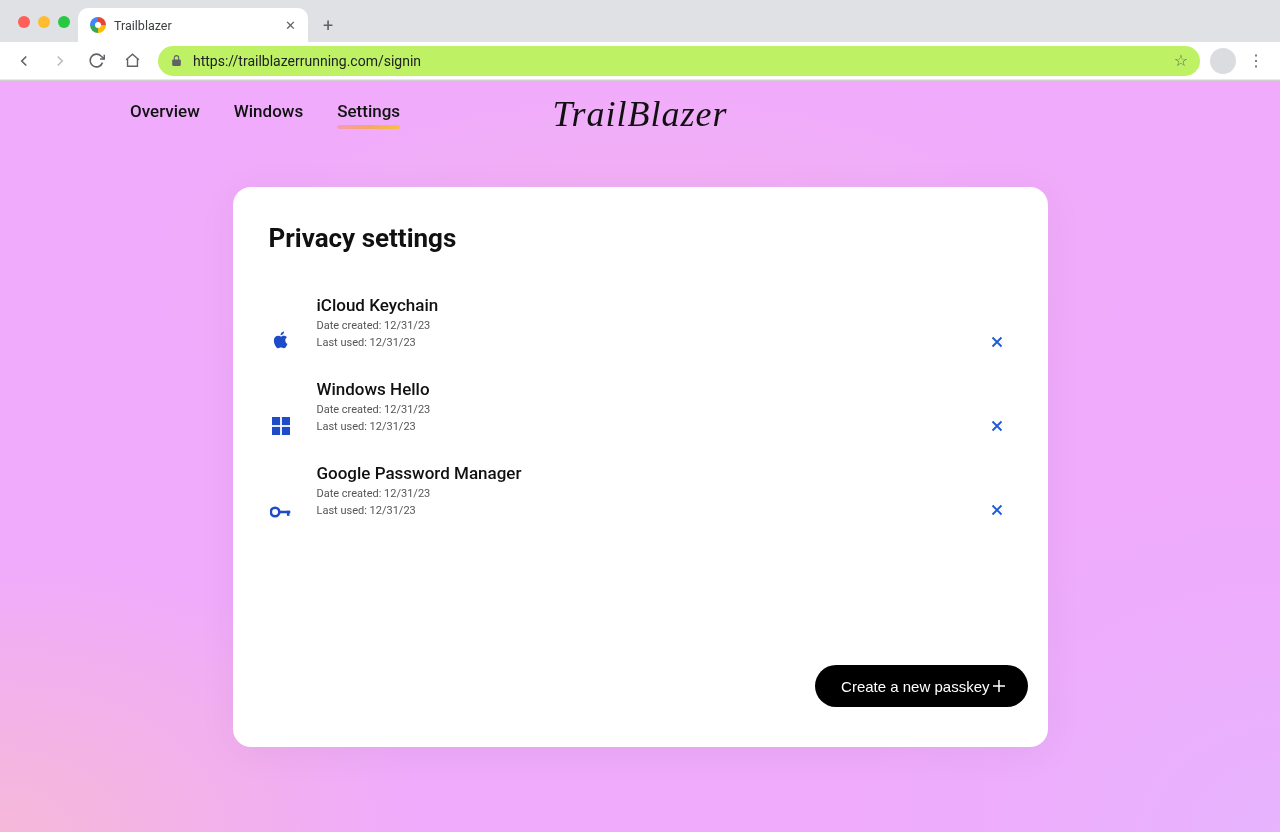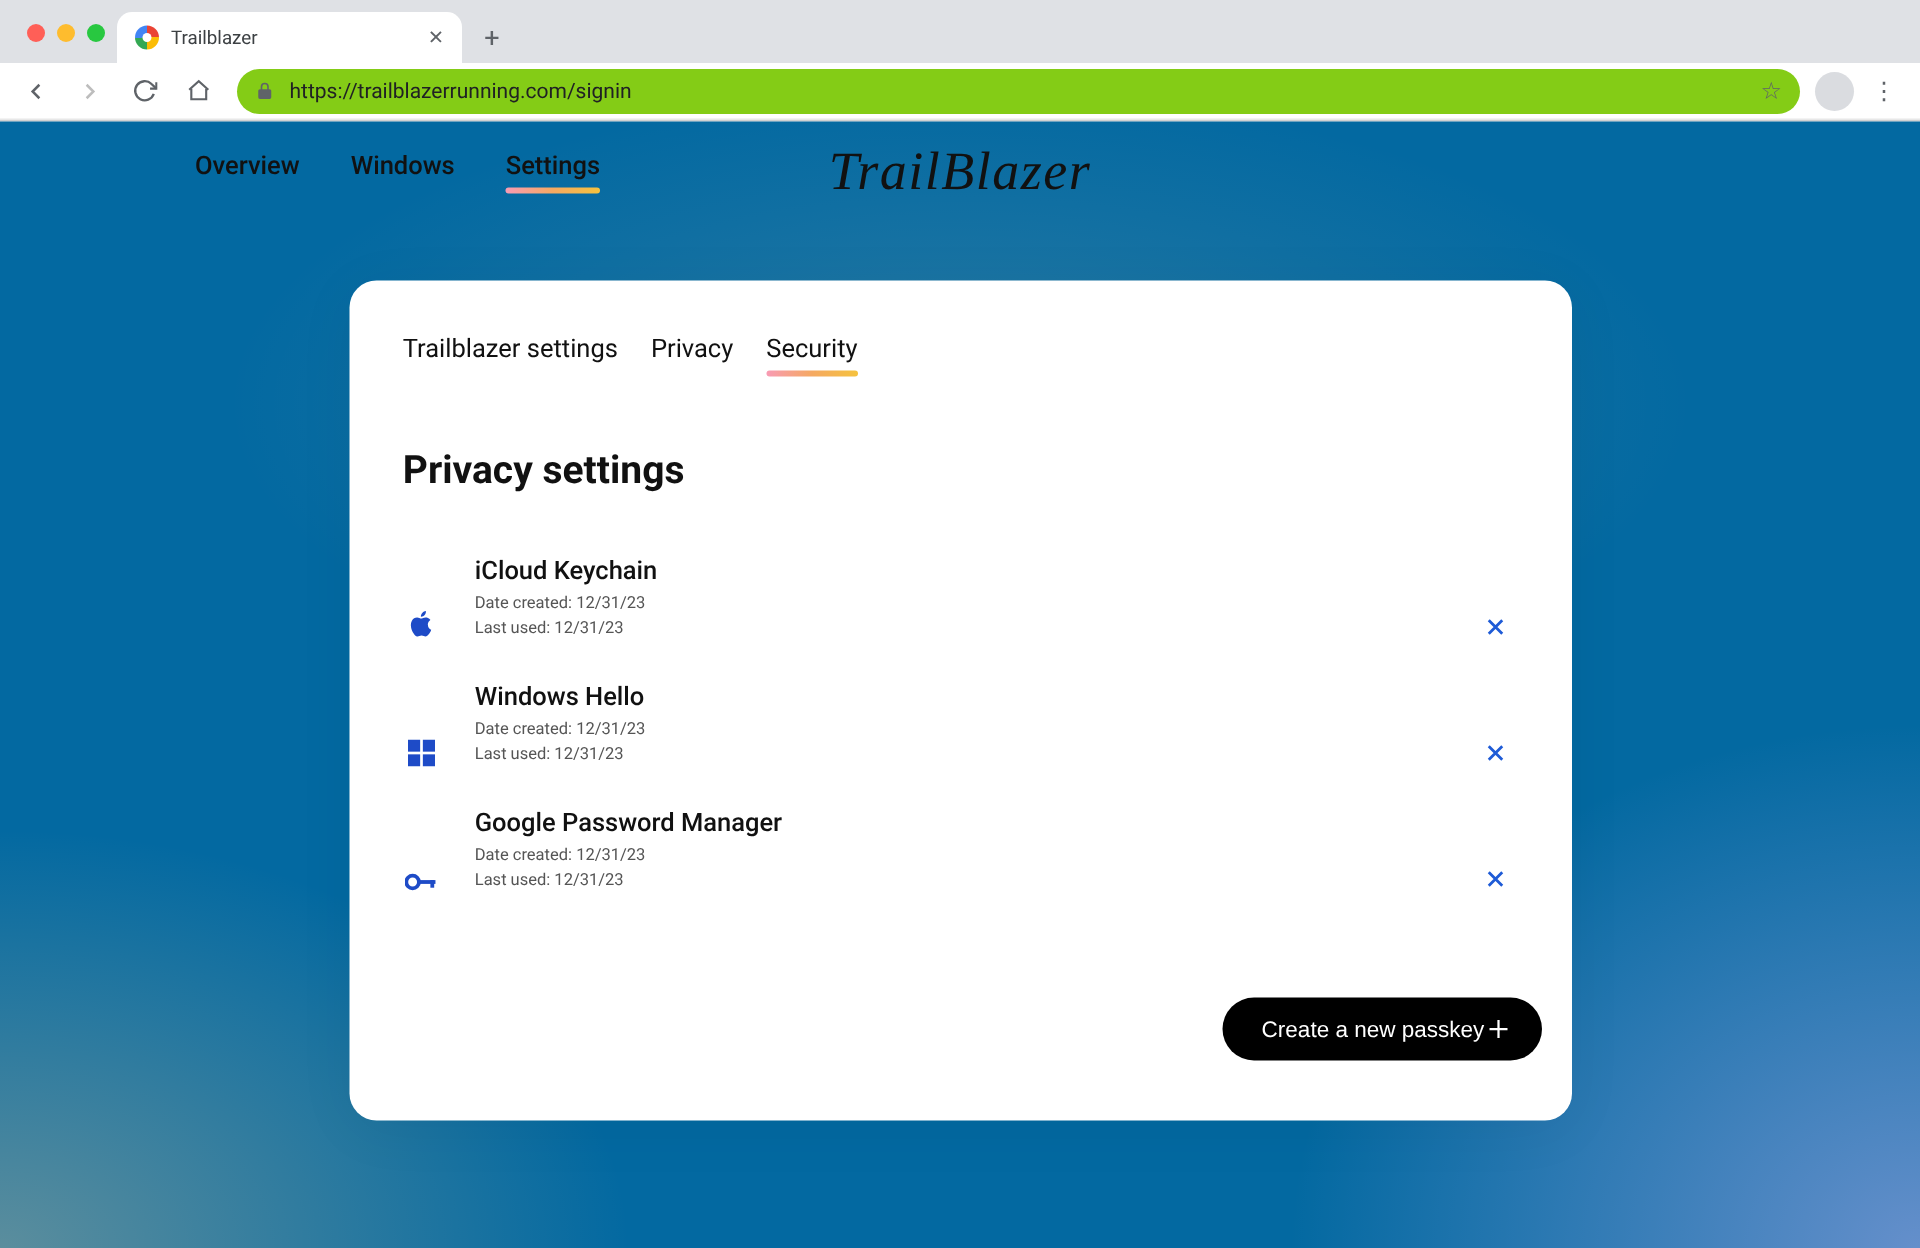--- a/index.html
+++ b/index.html
@@ -60,40 +60,40 @@
     }
     .tbtn {
       width:32px;height:32px;border-radius:16px;
       display:flex;align-items:center;justify-content:center;
       color:#5f6368;cursor:pointer;font-size:16px;
     }
     .tbtn.disabled{color:#bdbdbd;}
     .omnibox {
       flex:1;
       height: 30px;
-      background:#84cc16;
+      background:#bef264;
       border-radius: 15px;
       display:flex;
       align-items:center;
       padding: 0 12px;
       gap:10px;
       font-size: 14px;
       color:#202124;
       margin: 2px 6px;
     }
     .omnibox .lock{font-size:12px;color:#5f6368;}
     .omnibox .star{margin-left:auto;color:#5f6368;font-size:16px;}
     .avatar{width:26px;height:26px;border-radius:50%;background:#dadce0;}
 
     
     .page {
       position:relative;
       width:100%;
       height: calc(832px - 80px);
-      background: #0369a1;
+      background: #f0abfc;
       overflow:hidden;
     }
     .bg-gradient {
       position:absolute;
       inset:0;
       background:
         radial-gradient(ellipse 600px 400px at 0% 100%, rgba(255,210,150,0.35), transparent 70%),
         radial-gradient(ellipse 600px 500px at 100% 100%, rgba(220,190,255,0.45), transparent 70%),
         radial-gradient(ellipse 700px 300px at 50% 25%, rgba(255,220,180,0.15), transparent 70%);
       pointer-events:none;
@@ -257,25 +257,20 @@
   <div class="bg-gradient"></div>
 
   <div class="topnav">
     <span class="nav-link">Overview</span>
     <span class="nav-link">Windows</span>
     <span class="nav-link active">Settings</span>
     <span class="brand">TrailBlazer</span>
   </div>
 
   <div class="card">
-    <div class="subtabs">
-      <span class="subtab">Trailblazer settings</span>
-      <span class="subtab">Privacy</span>
-      <span class="subtab active">Security</span>
-    </div>
 
     <h2 class="section-title">Privacy settings</h2>
 
     <div class="passkey-row">
       <div class="pk-icon">
         <svg width="20" height="22" viewBox="0 0 24 24" fill="#1e4bc7">
             <path d="M17.05 12.54c-.03-2.52 2.06-3.73 2.15-3.79-1.18-1.72-3-1.96-3.64-1.98-1.54-.16-3.02.91-3.8.91-.79 0-2-.89-3.3-.86-1.68.02-3.25.99-4.12 2.5-1.77 3.07-.45 7.6 1.25 10.09.85 1.22 1.85 2.58 3.16 2.53 1.28-.05 1.76-.82 3.3-.82 1.53 0 1.97.82 3.3.8 1.37-.02 2.23-1.23 3.06-2.46.98-1.41 1.37-2.79 1.39-2.86-.03-.01-2.66-1.02-2.69-4.06zM14.52 4.88c.69-.85 1.16-2.02 1.03-3.2-1 .04-2.24.68-2.96 1.51-.64.74-1.21 1.94-1.06 3.07 1.12.09 2.27-.56 2.99-1.38z"></path>
           </svg>
       </div>
       <div class="pk-body">

